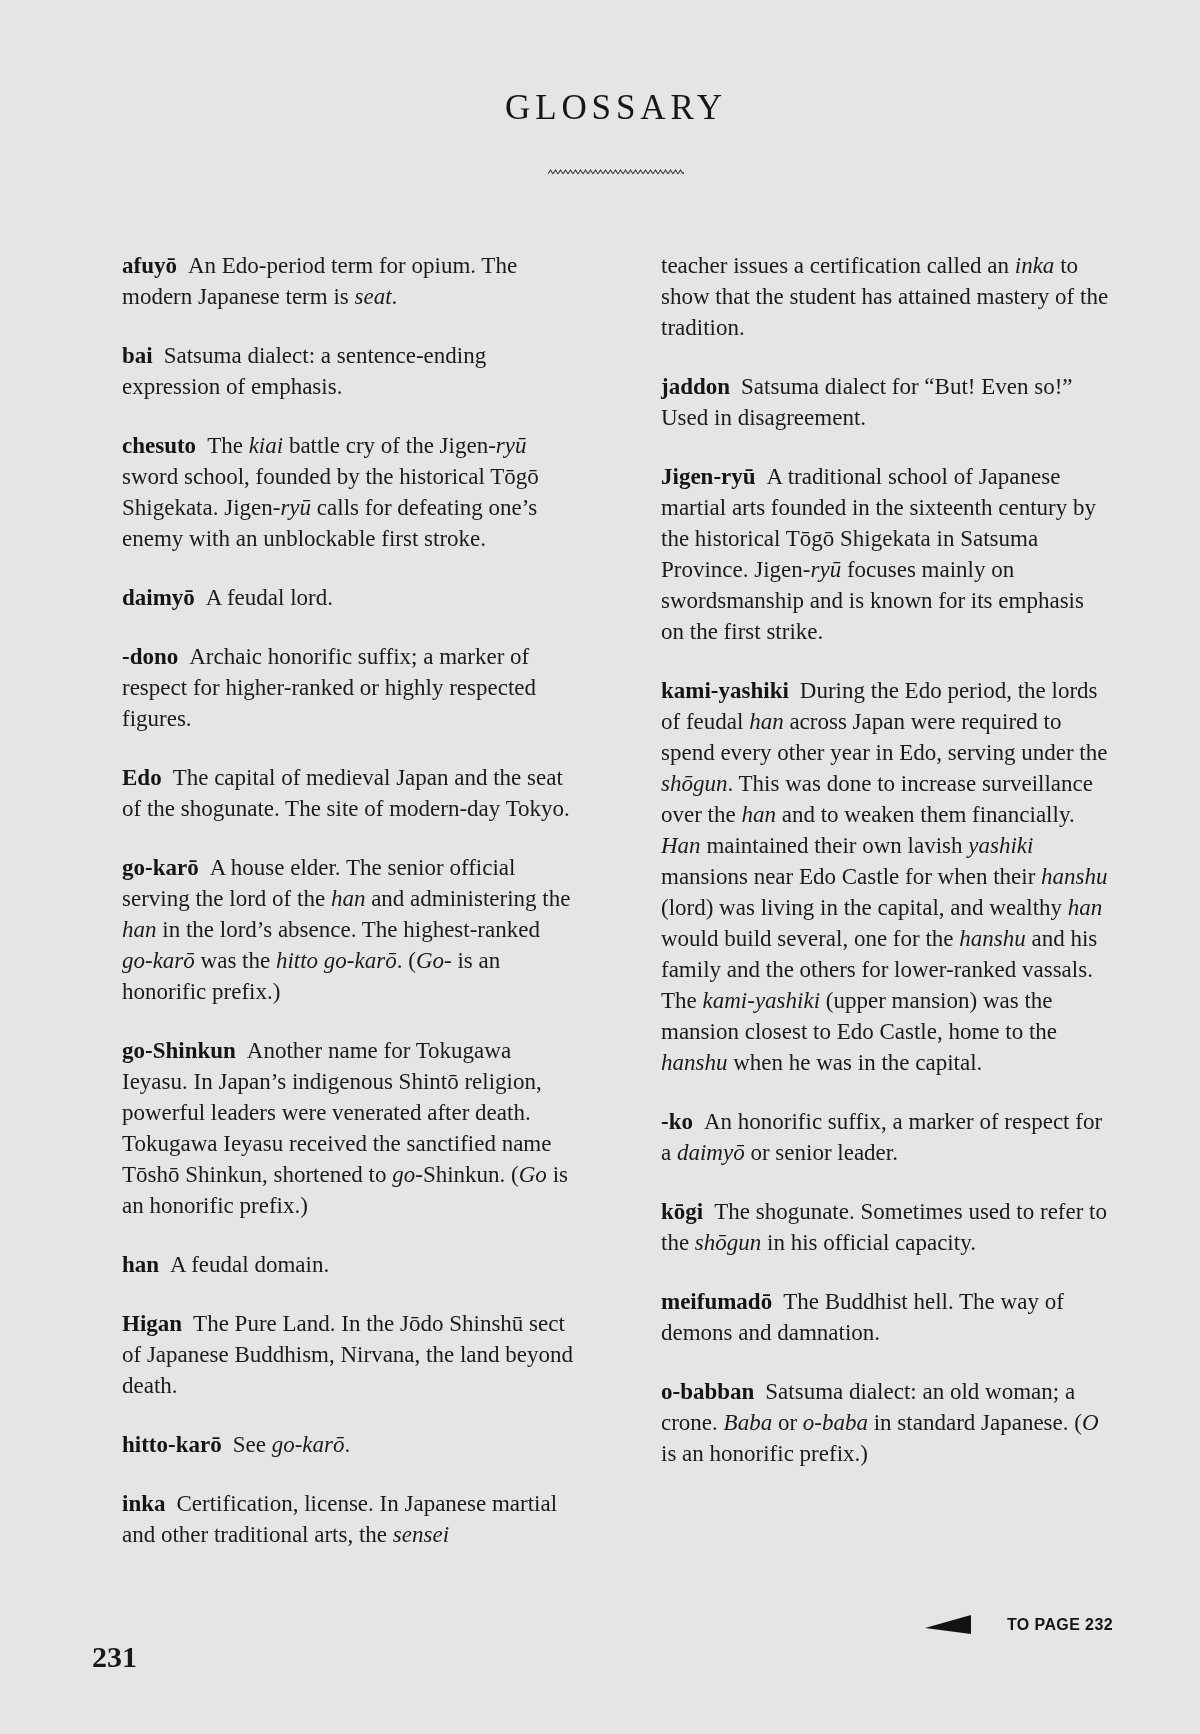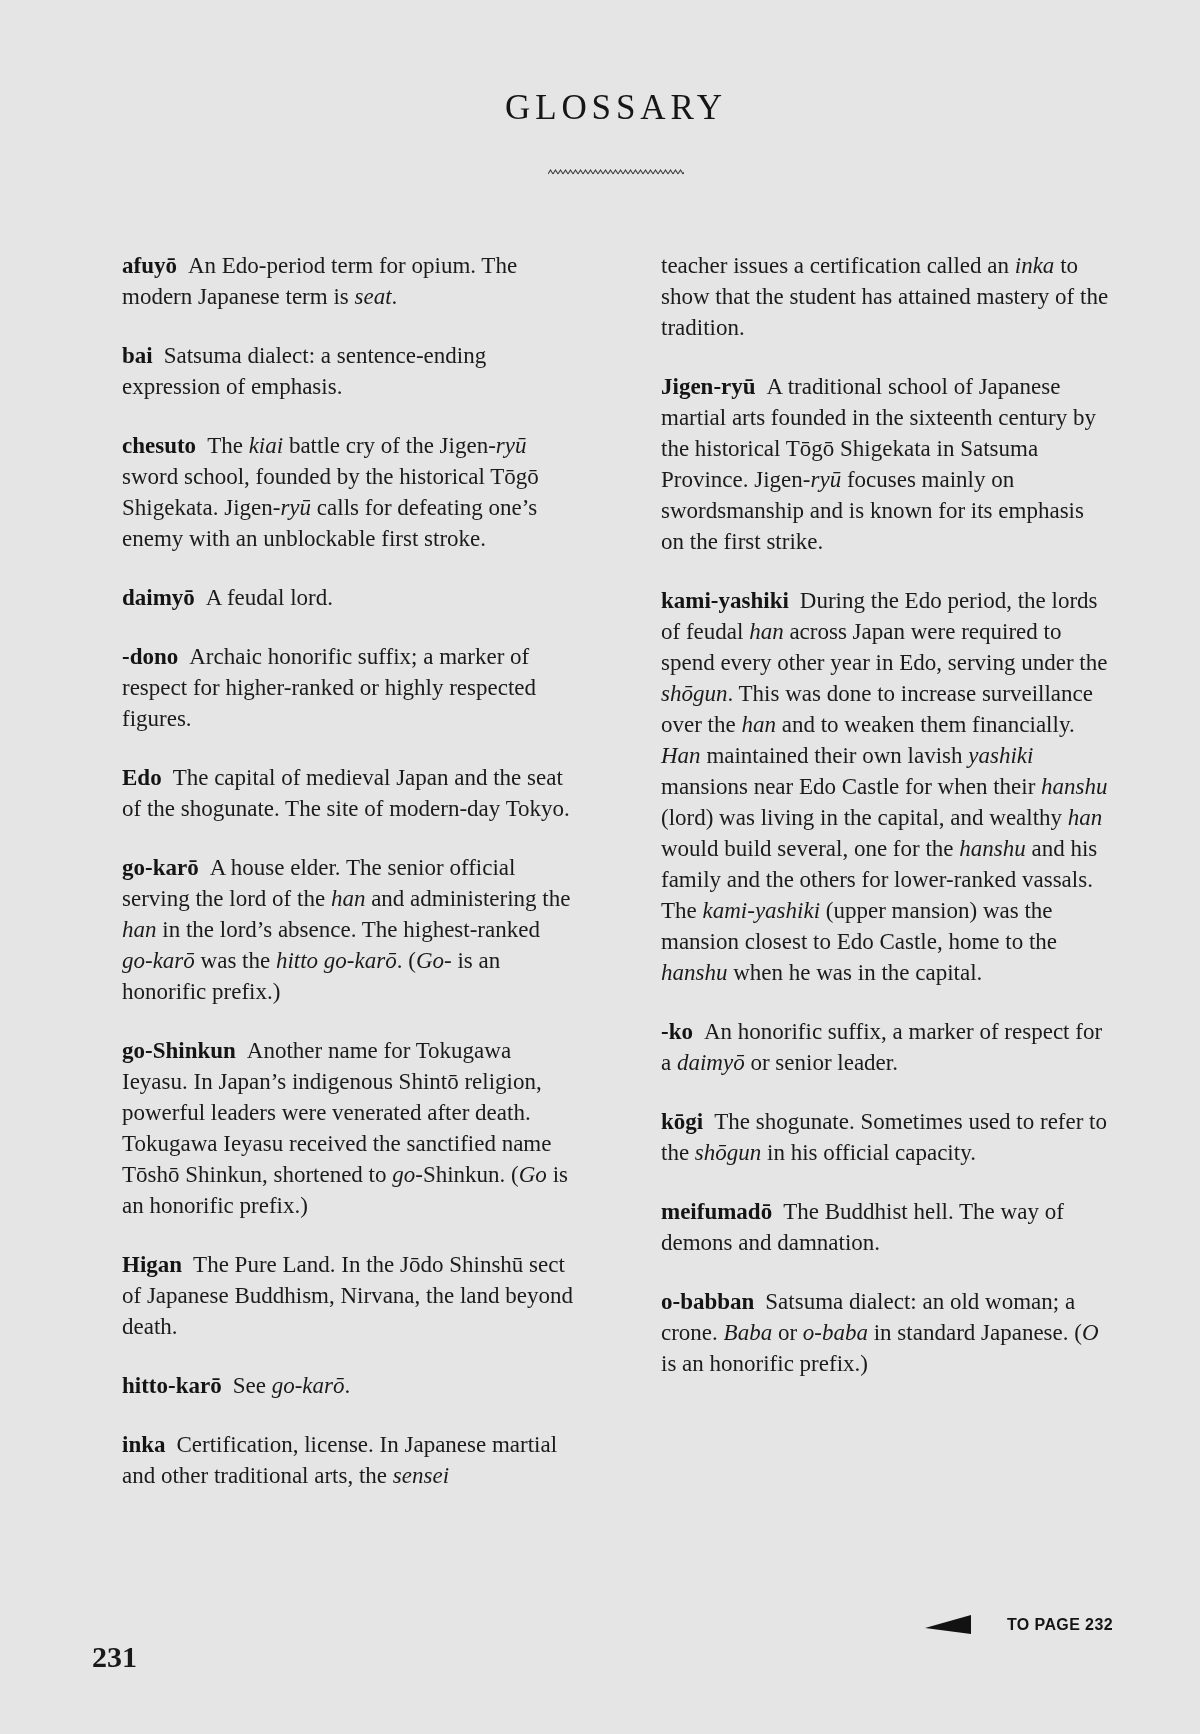--- a/index.html
+++ b/index.html
@@ -93,26 +93,28 @@
   <div class="columns">
     <div class="col">
         <p class="entry"><b class="term">afuyō</b><span>An Edo-period term for opium. The modern Japanese term is </span><span class="it">seat</span><span>.</span></p>
         <p class="entry"><b class="term">bai</b><span>Satsuma dialect: a sentence-ending expression of emphasis.</span></p>
         <p class="entry"><b class="term">chesuto</b><span>The </span><span class="it">kiai</span><span> battle cry of the Jigen-</span><span class="it">ryū</span><span> sword school, founded by the historical Tōgō Shigekata. Jigen-</span><span class="it">ryū</span><span> calls for defeating one’s enemy with an unblockable first stroke.</span></p>
         <p class="entry"><b class="term">daimyō</b><span>A feudal lord.</span></p>
         <p class="entry"><b class="term">-dono</b><span>Archaic honorific suffix; a marker of respect for higher-ranked or highly respected figures.</span></p>
         <p class="entry"><b class="term">Edo</b><span>The capital of medieval Japan and the seat of the shogunate. The site of modern-day Tokyo.</span></p>
         <p class="entry"><b class="term">go-karō</b><span>A house elder. The senior official serving the lord of the </span><span class="it">han</span><span> and administering the </span><span class="it">han</span><span> in the lord’s absence. The highest-ranked </span><span class="it">go-karō</span><span> was the </span><span class="it">hitto go-karō</span><span>. (</span><span class="it">Go-</span><span> is an honorific prefix.)</span></p>
         <p class="entry"><b class="term">go-Shinkun</b><span>Another name for Tokugawa Ieyasu. In Japan’s indigenous Shintō religion, powerful leaders were venerated after death. Tokugawa Ieyasu received the sanctified name Tōshō Shinkun, shortened to </span><span class="it">go</span><span>-Shinkun. (</span><span class="it">Go</span><span> is an honorific prefix.)</span></p>
+        <p class="entry"><b class="term">han</b><span>A feudal domain.</span></p>
         <p class="entry"><b class="term">Higan</b><span>The Pure Land. In the Jōdo Shinshū sect of Japanese Buddhism, Nirvana, the land beyond death.</span></p>
         <p class="entry"><b class="term">hitto-karō</b><span>See </span><span class="it">go-karō</span><span>.</span></p>
         <p class="entry"><b class="term">inka</b><span>Certification, license. In Japanese martial and other traditional arts, the </span><span class="it">sensei</span></p>
       </div>
     <div class="col">
         <p class="entry"><span>teacher issues a certification called an </span><span class="it">inka</span><span> to show that the student has attained mastery of the tradition.</span></p>
+        <p class="entry"><b class="term">jaddon</b><span>Satsuma dialect for “But! Even so!” Used in disagreement.</span></p>
         <p class="entry"><b class="term">Jigen-ryū</b><span>A traditional school of Japanese martial arts founded in the sixteenth century by the historical Tōgō Shigekata in Satsuma Province. Jigen-</span><span class="it">ryū</span><span> focuses mainly on swordsmanship and is known for its emphasis on the first strike.</span></p>
         <p class="entry"><b class="term">kami-yashiki</b><span>During the Edo period, the lords of feudal </span><span class="it">han</span><span> across Japan were required to spend every other year in Edo, serving under the </span><span class="it">shōgun</span><span>. This was done to increase surveillance over the </span><span class="it">han</span><span> and to weaken them financially. </span><span class="it">Han</span><span> maintained their own lavish </span><span class="it">yashiki</span><span> mansions near Edo Castle for when their </span><span class="it">hanshu</span><span> (lord) was living in the capital, and wealthy </span><span class="it">han</span><span> would build several, one for the </span><span class="it">hanshu</span><span> and his family and the others for lower-ranked vassals. The </span><span class="it">kami-yashiki</span><span> (upper mansion) was the mansion closest to Edo Castle, home to the </span><span class="it">hanshu</span><span> when he was in the capital.</span></p>
         <p class="entry"><b class="term">-ko</b><span>An honorific suffix, a marker of respect for a </span><span class="it">daimyō</span><span> or senior leader.</span></p>
         <p class="entry"><b class="term">kōgi</b><span>The shogunate. Sometimes used to refer to the </span><span class="it">shōgun</span><span> in his official capacity.</span></p>
         <p class="entry"><b class="term">meifumadō</b><span>The Buddhist hell. The way of demons and damnation.</span></p>
         <p class="entry"><b class="term">o-babban</b><span>Satsuma dialect: an old woman; a crone. </span><span class="it">Baba</span><span> or </span><span class="it">o-baba</span><span> in standard Japanese. (</span><span class="it">O</span><span> is an honorific prefix.)</span></p>
       </div>
   </div>
 
   <div class="footer-continue">

